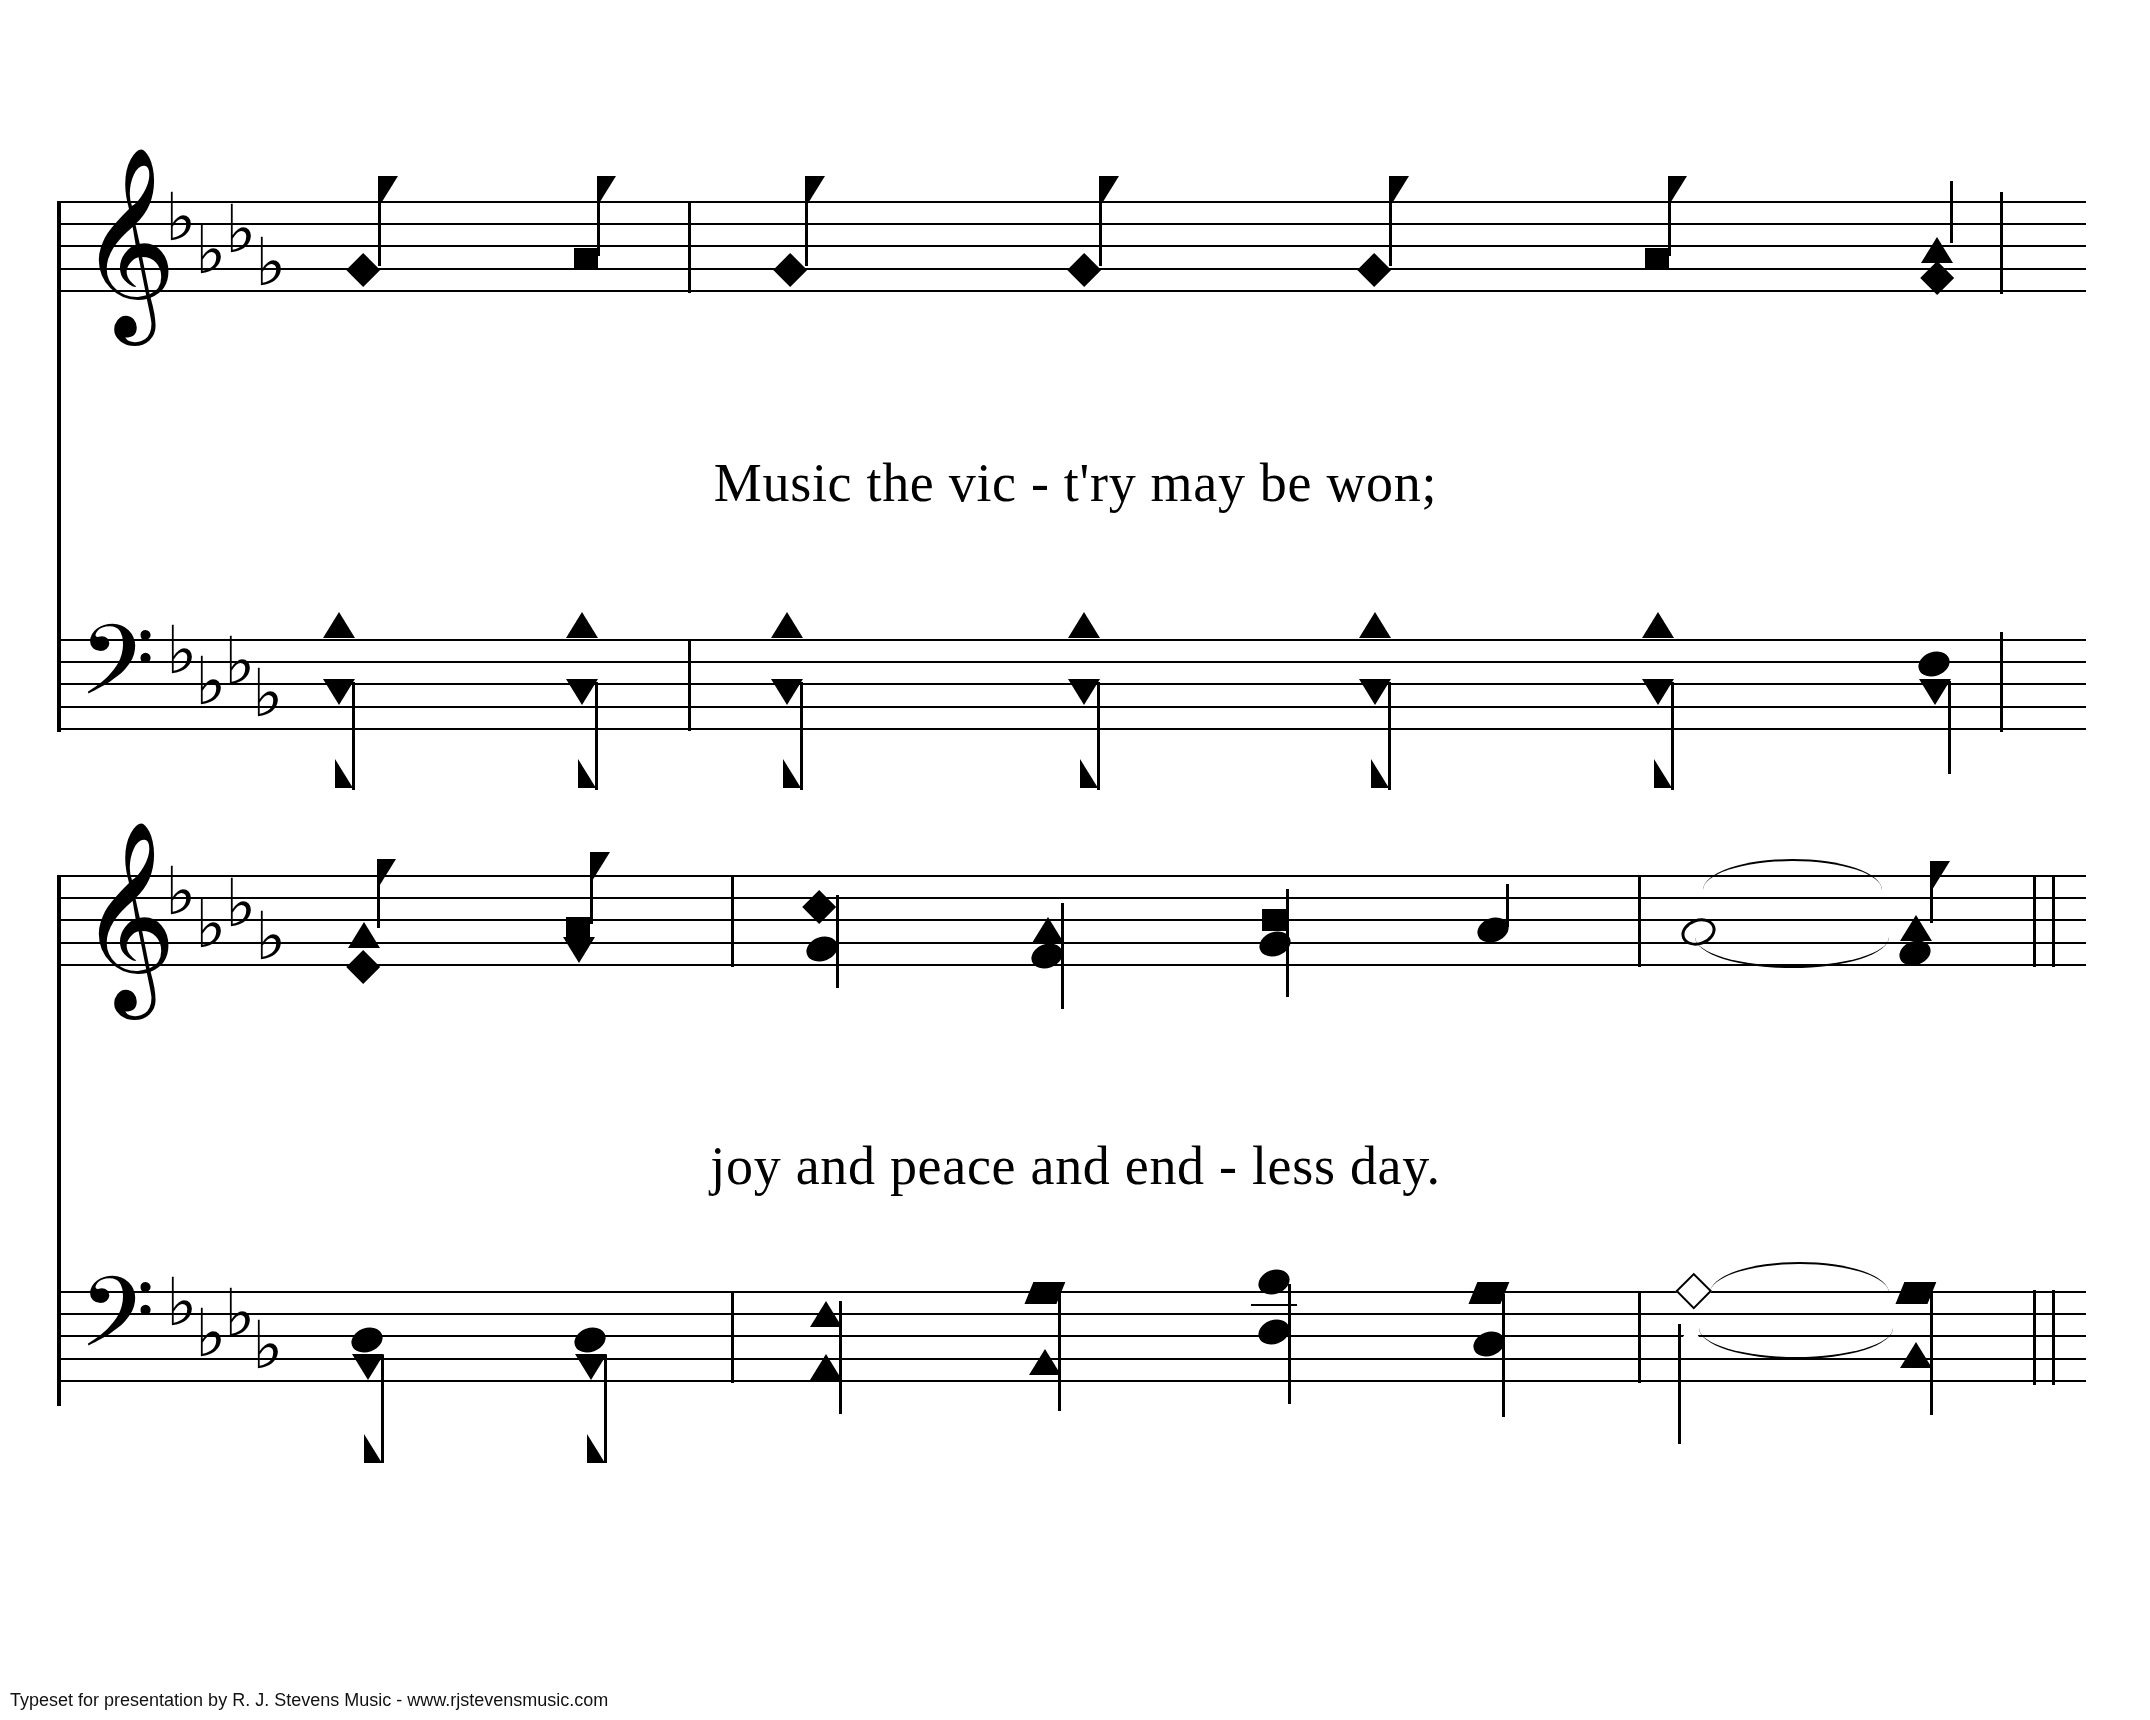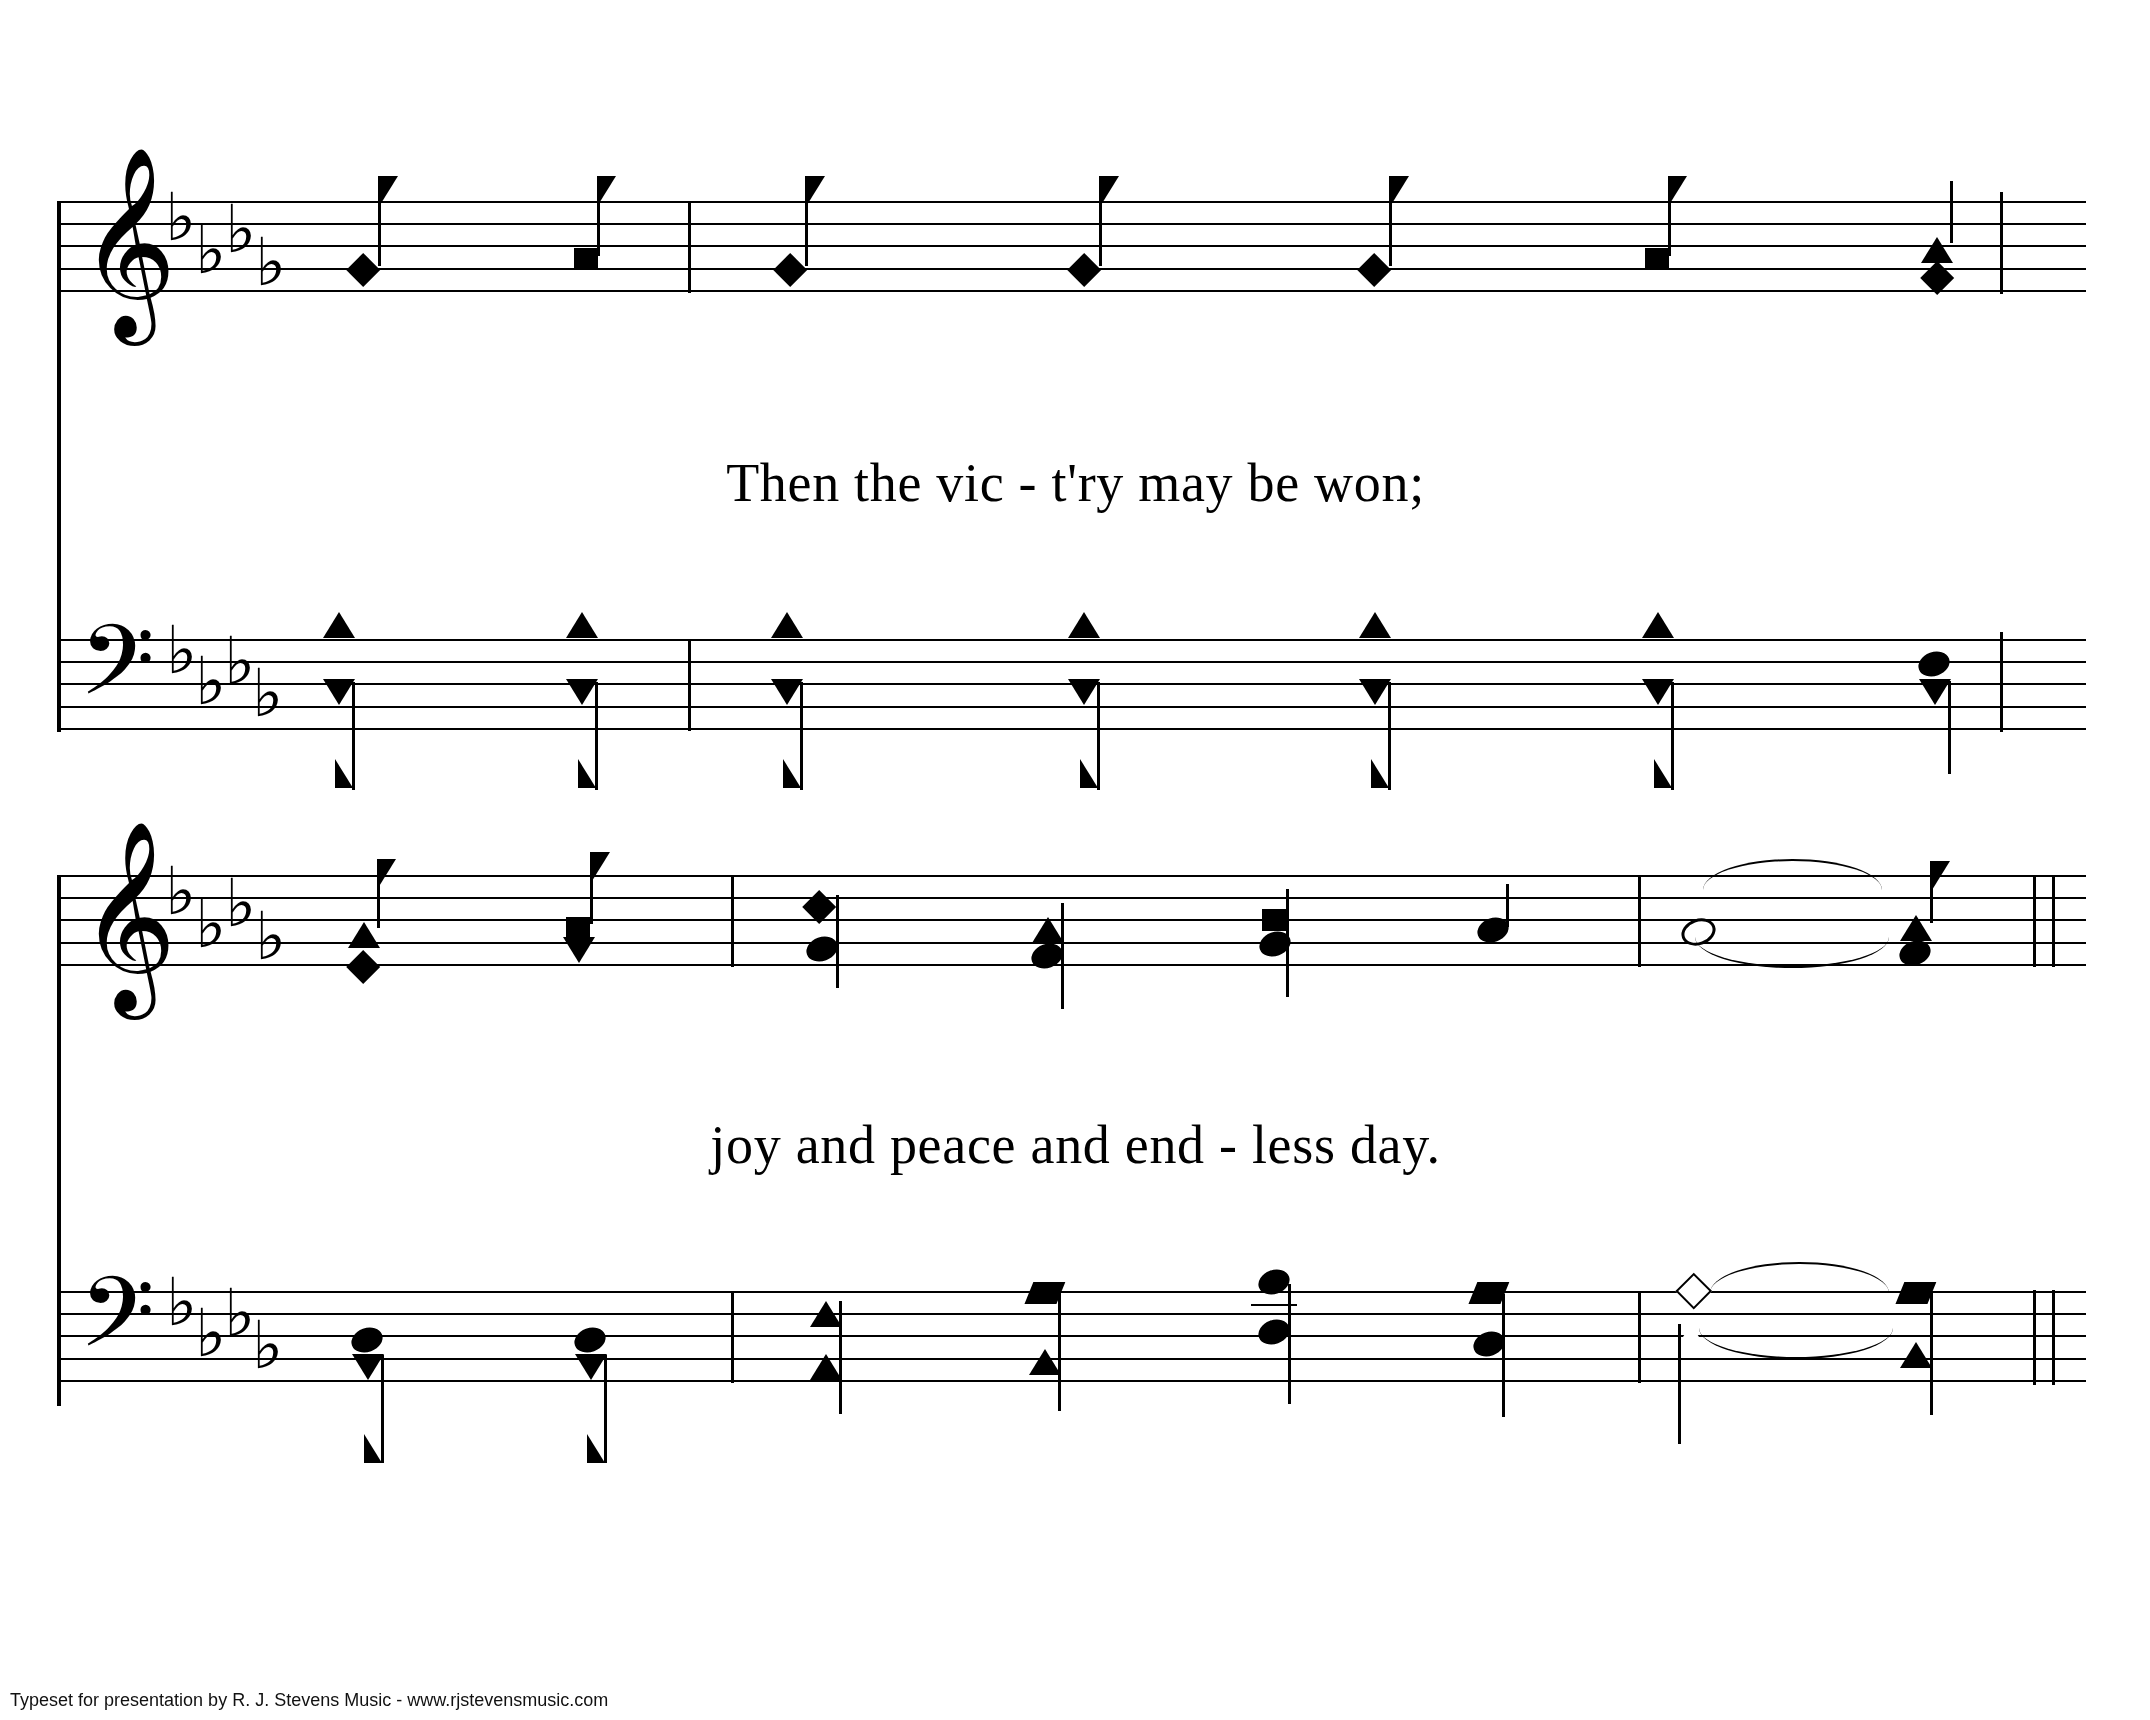--- a/index.html
+++ b/index.html
@@ -262,21 +262,21 @@
 
       <div class="note" style="left:1921px; top:36px;">
         <div class="head-tri" style="left:0; top:0;"></div>
         <div class="head-diamond" style="left:3.6px; top:29px;"></div>
         <div class="stem" style="left:29px; top:-56px; height:62px;"></div>
       </div>
 
       <div class="barline thin" style="left:2000px; top:-8.6px; height:102px;"></div>
     </div>
 
-    <div class="lyric-line" style="top:323px;">Then  the   vic - t'ry    may    be    won;</div>
+    <div class="lyric-line" style="top:323px;">Music  the   vic - t'ry    may    be    won;</div>
 
     <div class="staff-block" style="top:510px;">
       <div class="staff">
         <div class="line"></div>
         <div class="line"></div>
         <div class="line"></div>
         <div class="line"></div>
         <div class="line"></div>
       </div>
 
@@ -413,21 +413,21 @@
         <div class="head-tri" style="left:0; top:0;"></div>
         <div class="head-oval" style="left:-1.4px; top:26px;"></div>
         <div class="stem" style="left:30px; top:-54px; height:62px;"></div>
         <div class="flag" style="left:32px; top:-54px;"></div>
       </div>
 
       <div class="barline thin" style="left:2033px; top:0px; height:92px;"></div>
       <div class="barline thin" style="left:2052px; top:0px; height:92px;"></div>
     </div>
 
-    <div class="lyric-line" style="top:282px;">joy   and  peace and  end - less  day.</div>
+    <div class="lyric-line" style="top:303px;">joy   and  peace and  end - less  day.</div>
 
     <div class="staff-block" style="top:1219px;">
       <div class="staff" style="top:-760px;">
         <div class="line"></div>
         <div class="line"></div>
         <div class="line"></div>
         <div class="line"></div>
         <div class="line"></div>
       </div>
 

